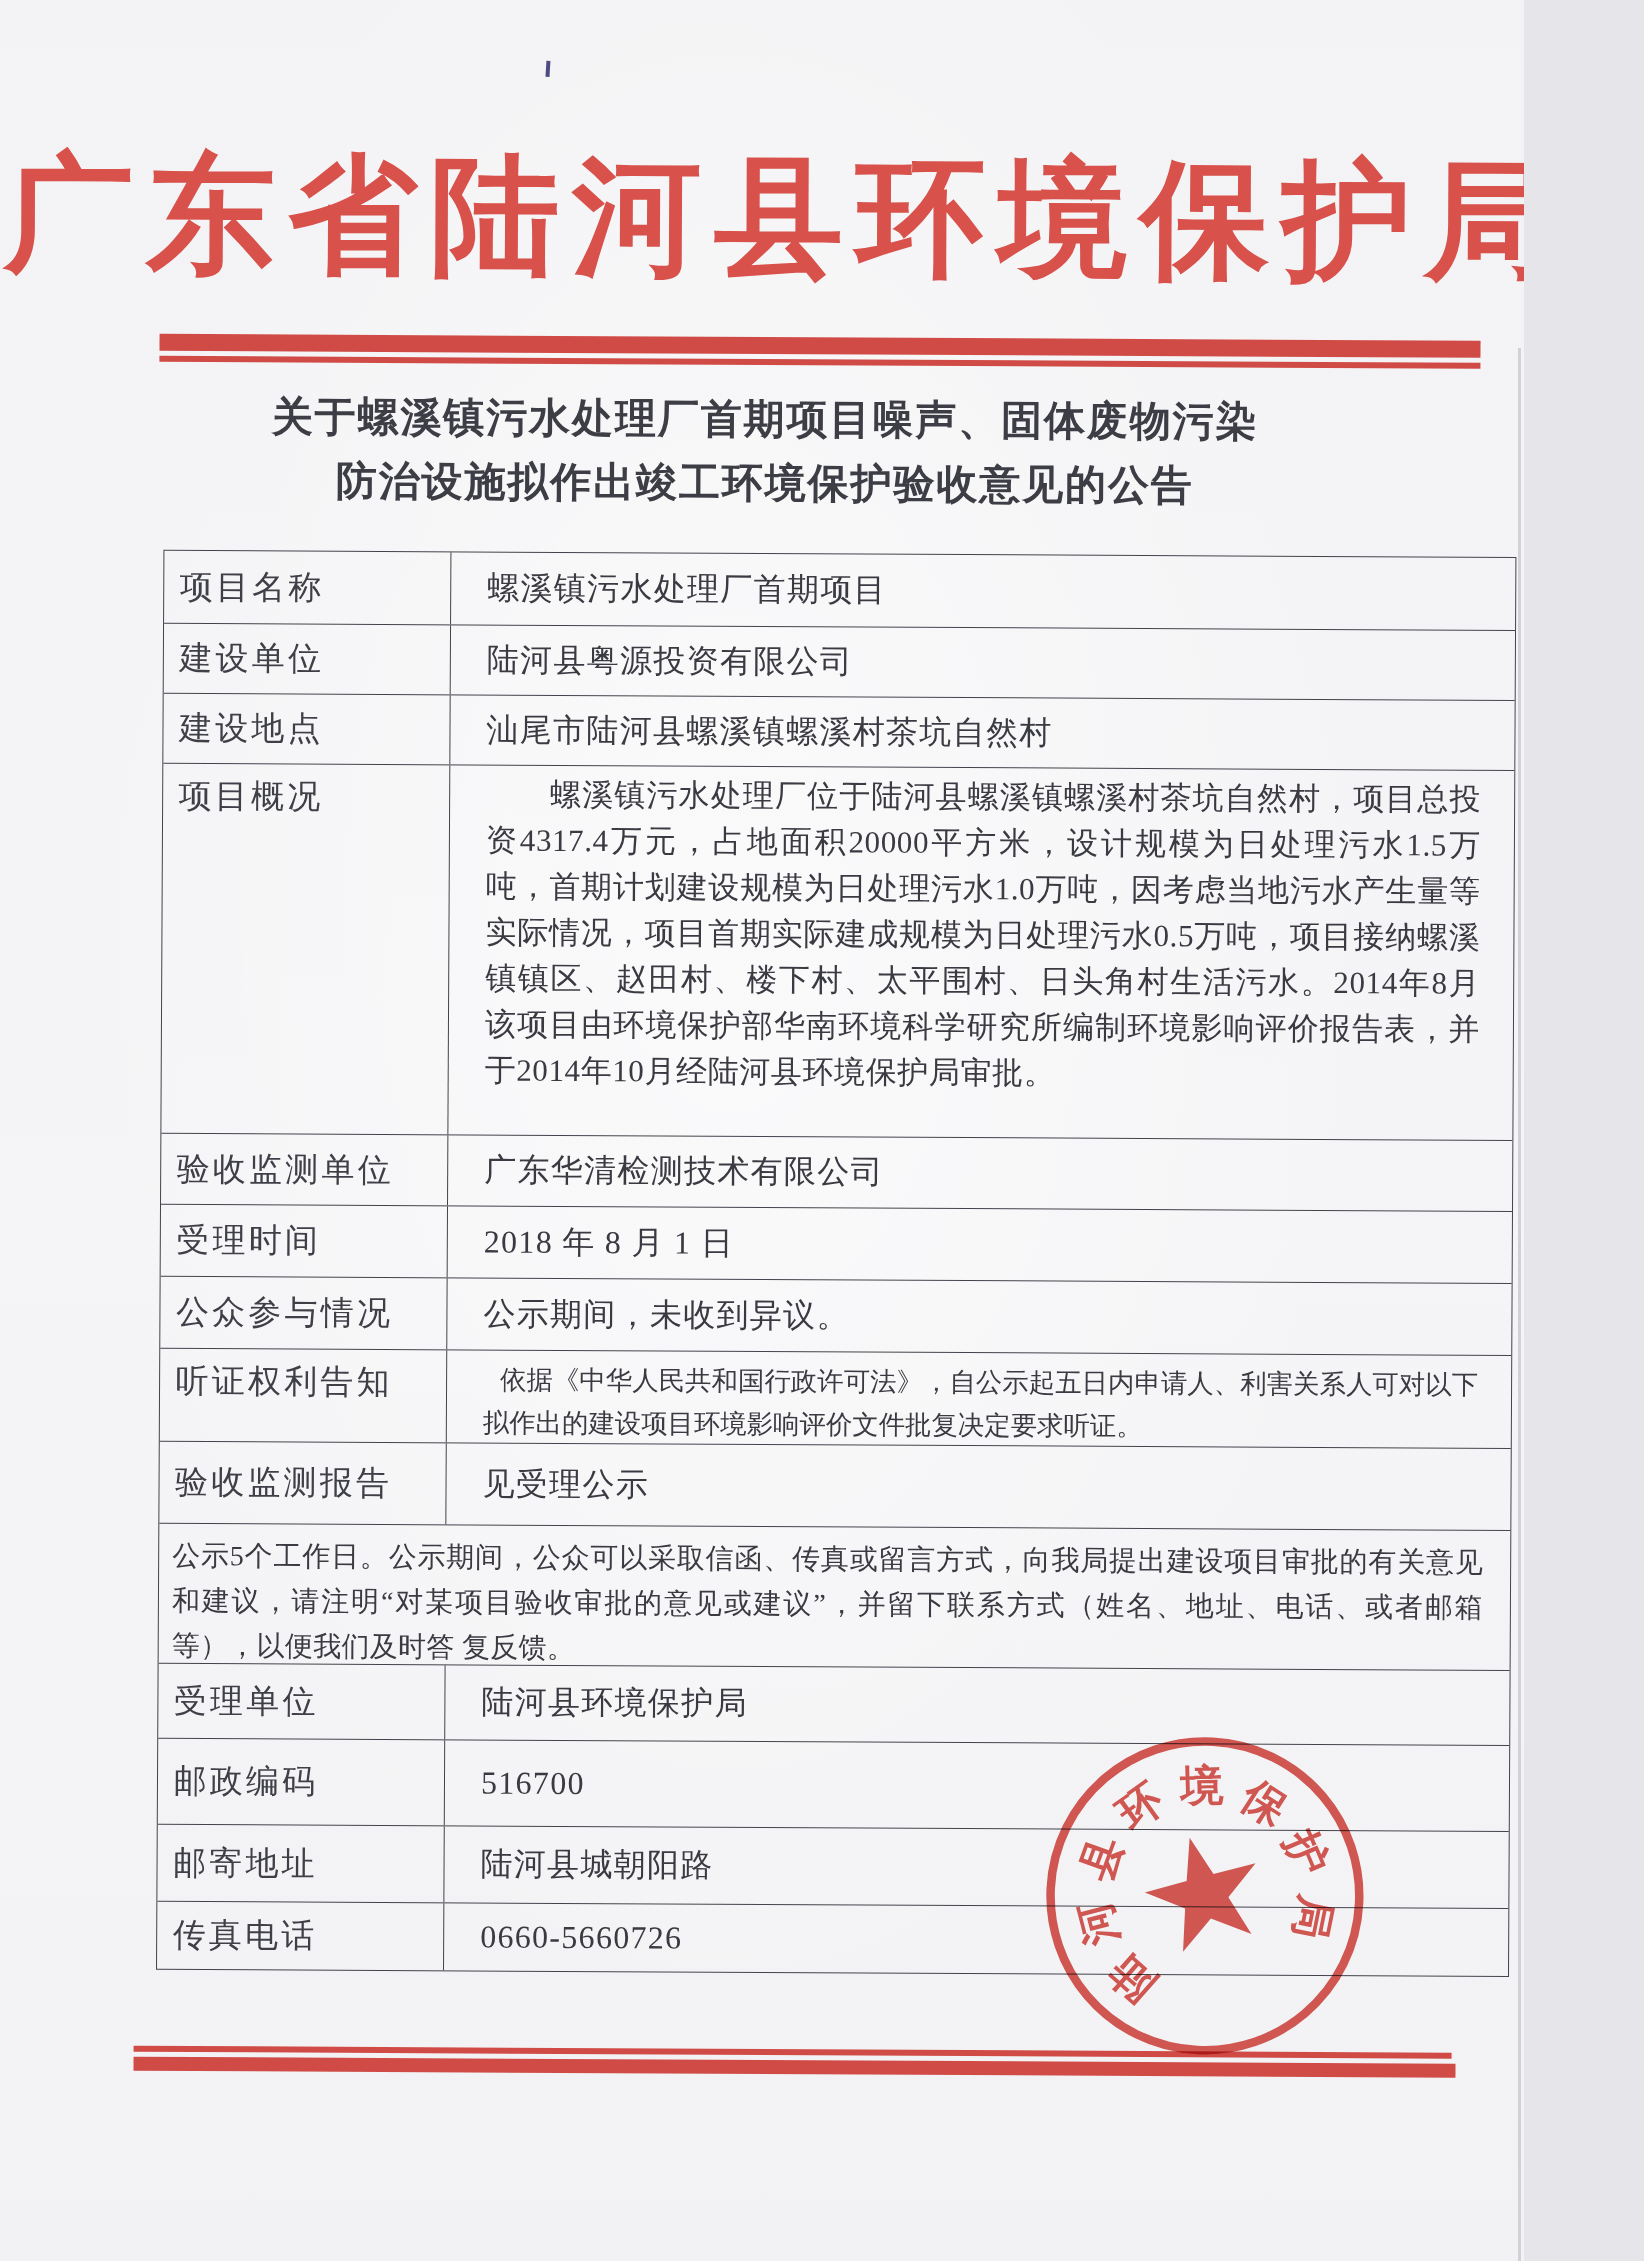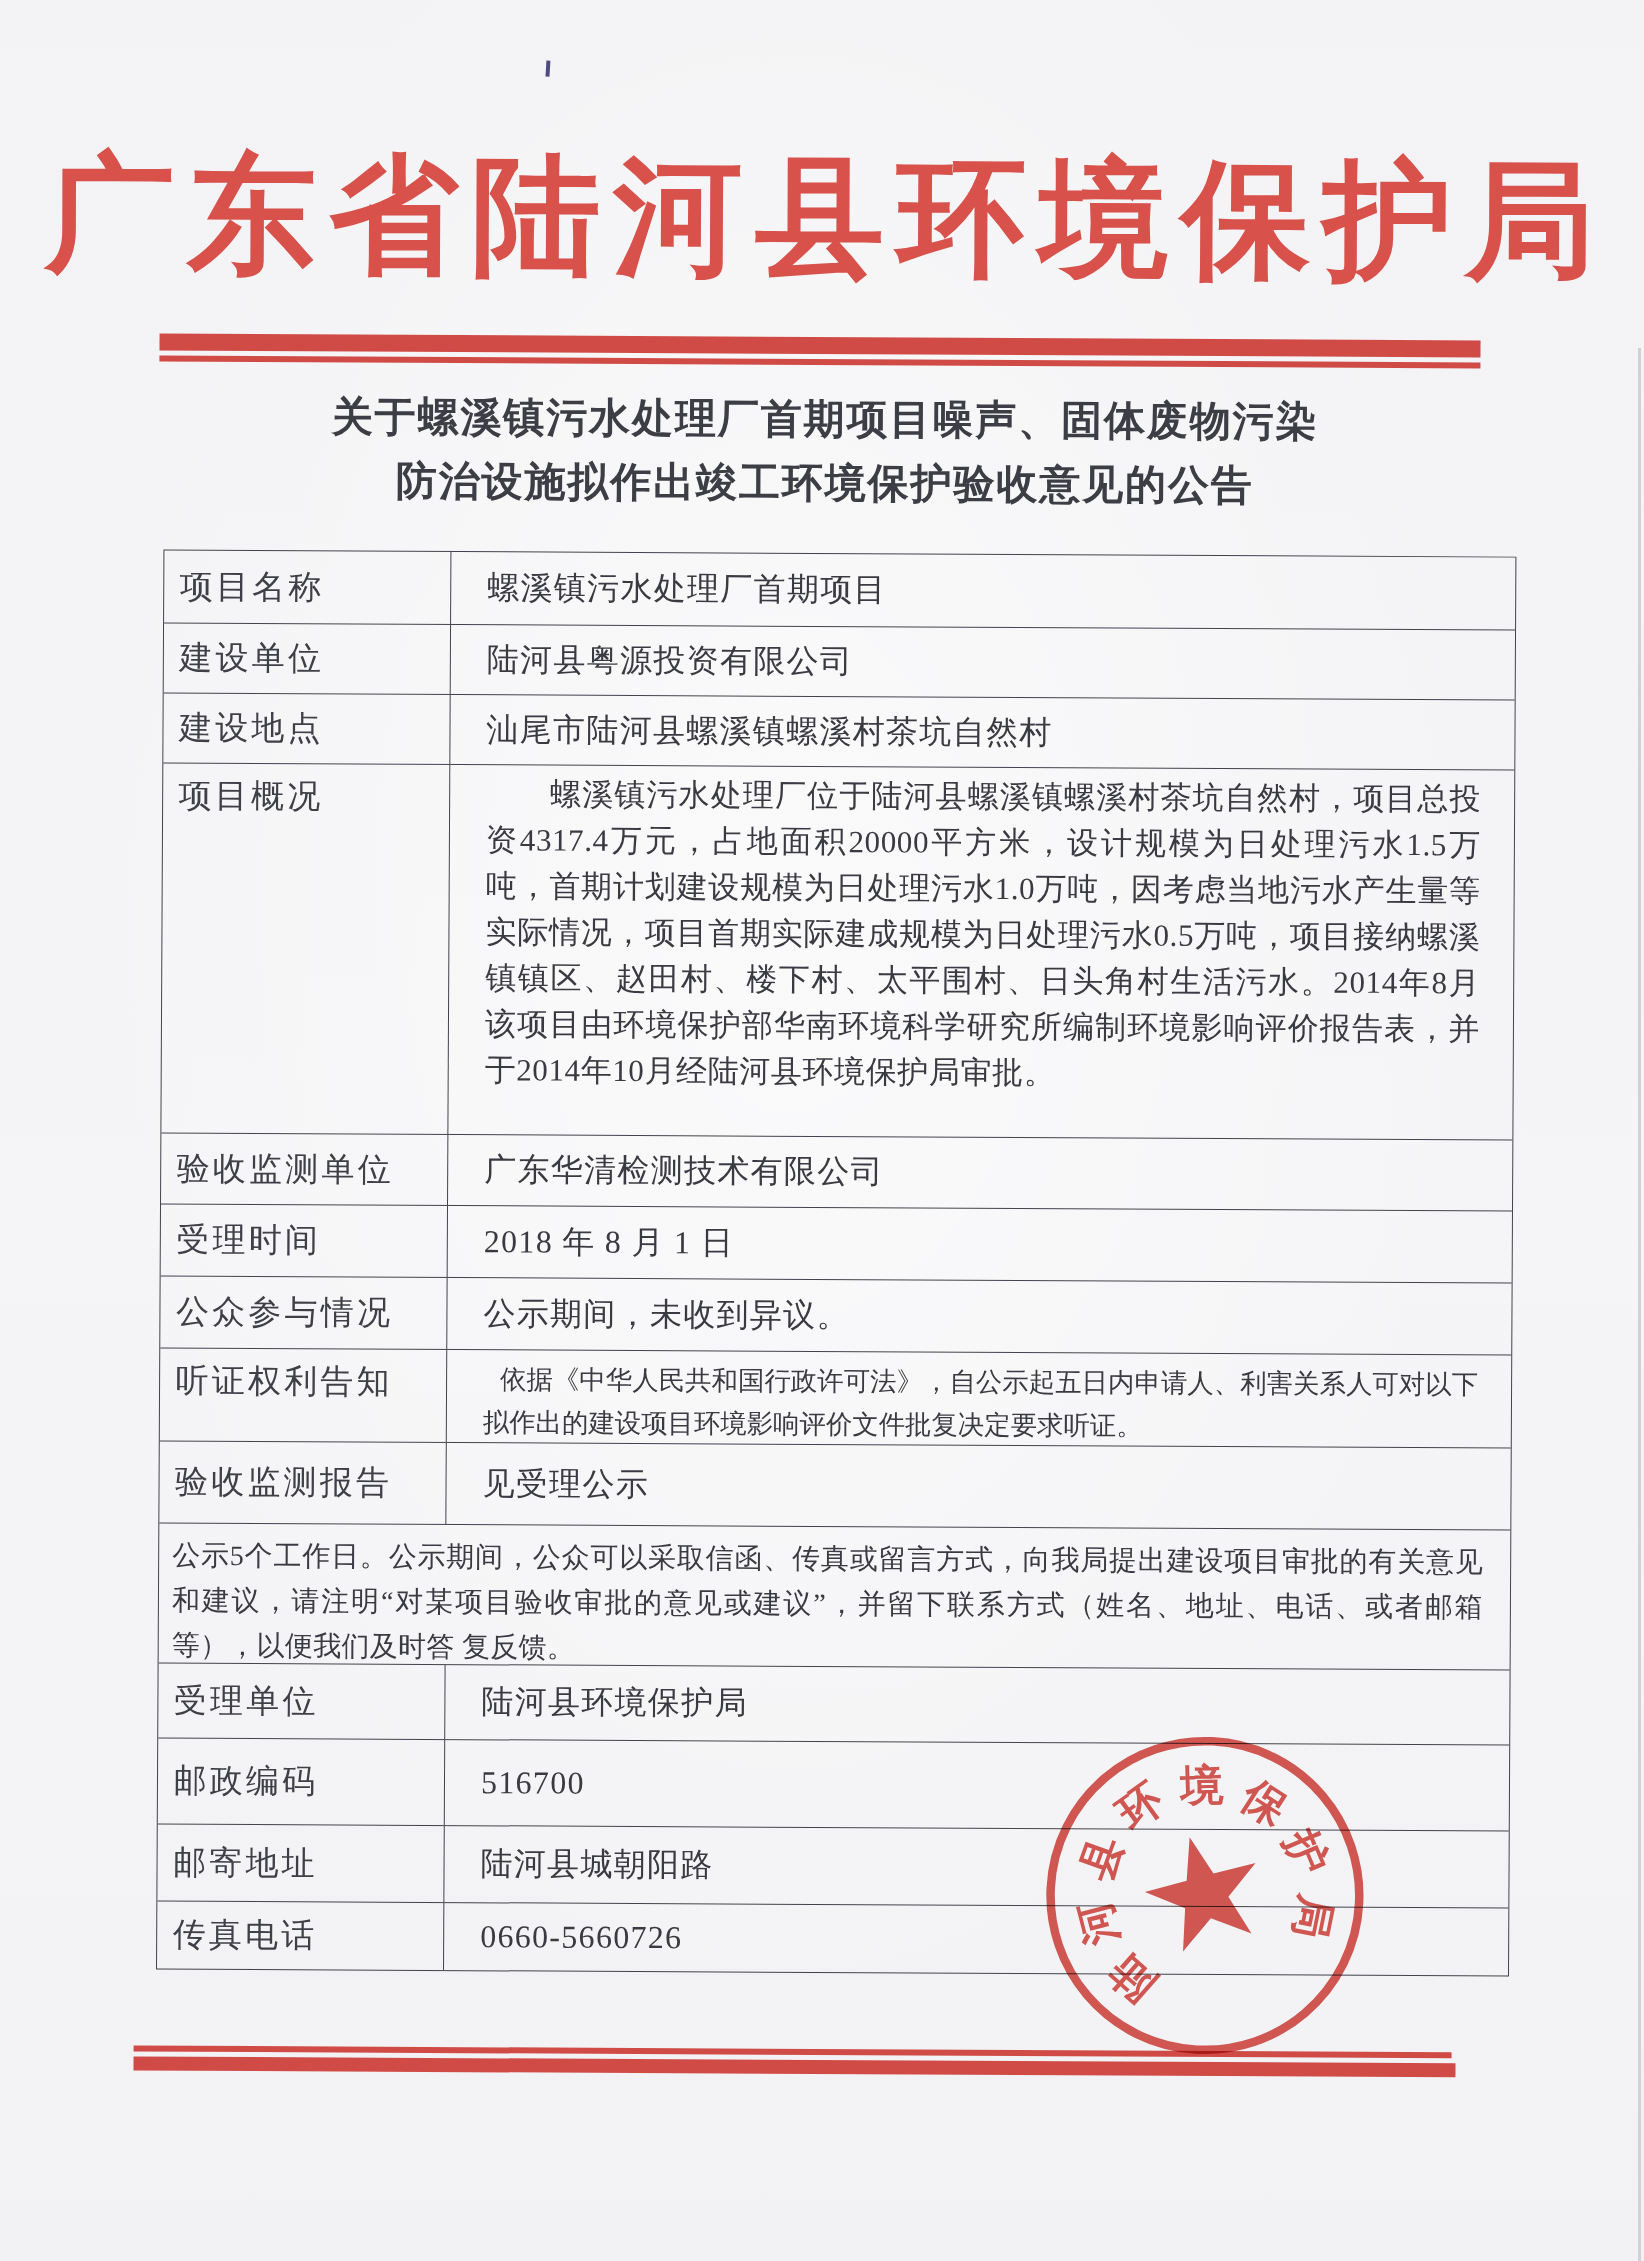--- a/index.html
+++ b/index.html
@@ -1,17 +1,17 @@
 <!DOCTYPE html>
 <html style="font-size:10.3px"><head>
 <meta charset="utf-8">
 <style>
   html,body { margin:0; padding:0; background:#e6e6ea; }
   .page {
-    position:relative; width:1644px; height:2261px; overflow:hidden;
+    position:relative; width:1524px; height:2261px; overflow:hidden;
     background:
       radial-gradient(ellipse at 48% 40%, rgba(255,255,255,0.55), rgba(255,255,255,0) 60%),
       linear-gradient(180deg, #f3f3f5 0%, #f5f5f7 55%, #f2f2f4 100%);
     font-family:"Liberation Serif", serif;
     color:#3a3a42;
   }
   .scan-skew { position:absolute; inset:0; transform:rotate(0.3deg); transform-origin:50% 45%; }
 
   
   .doc-title {

